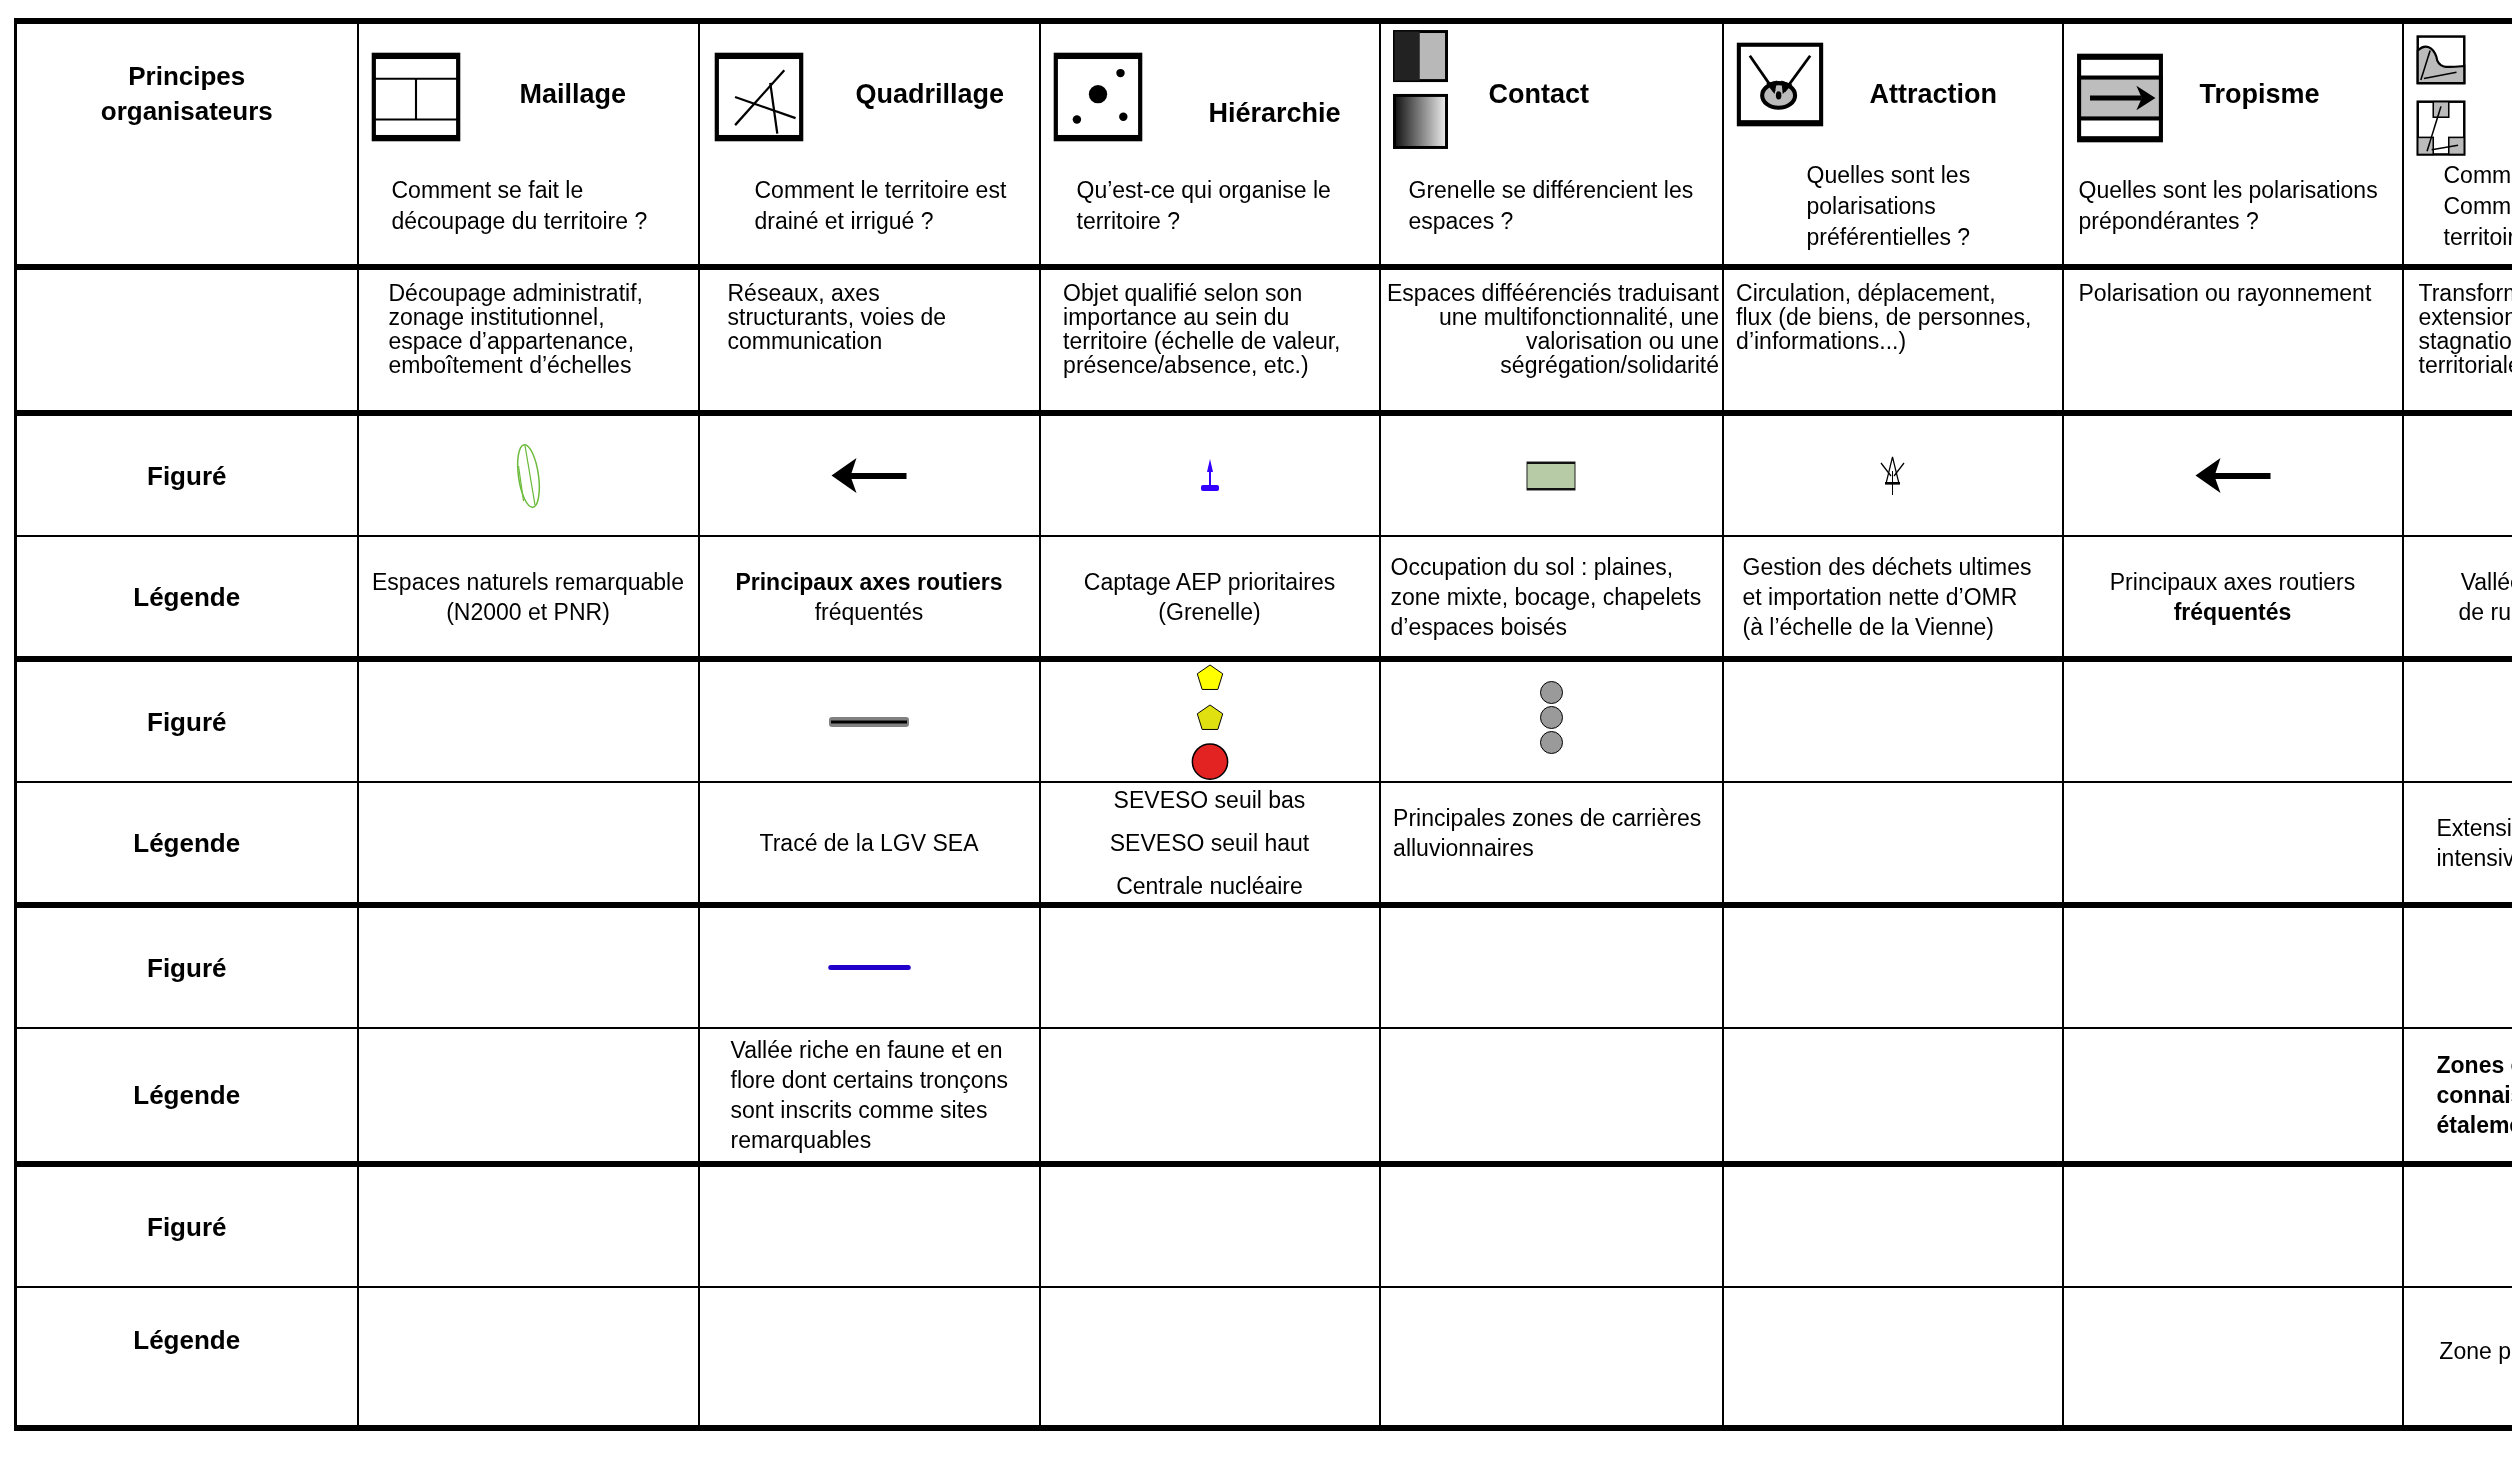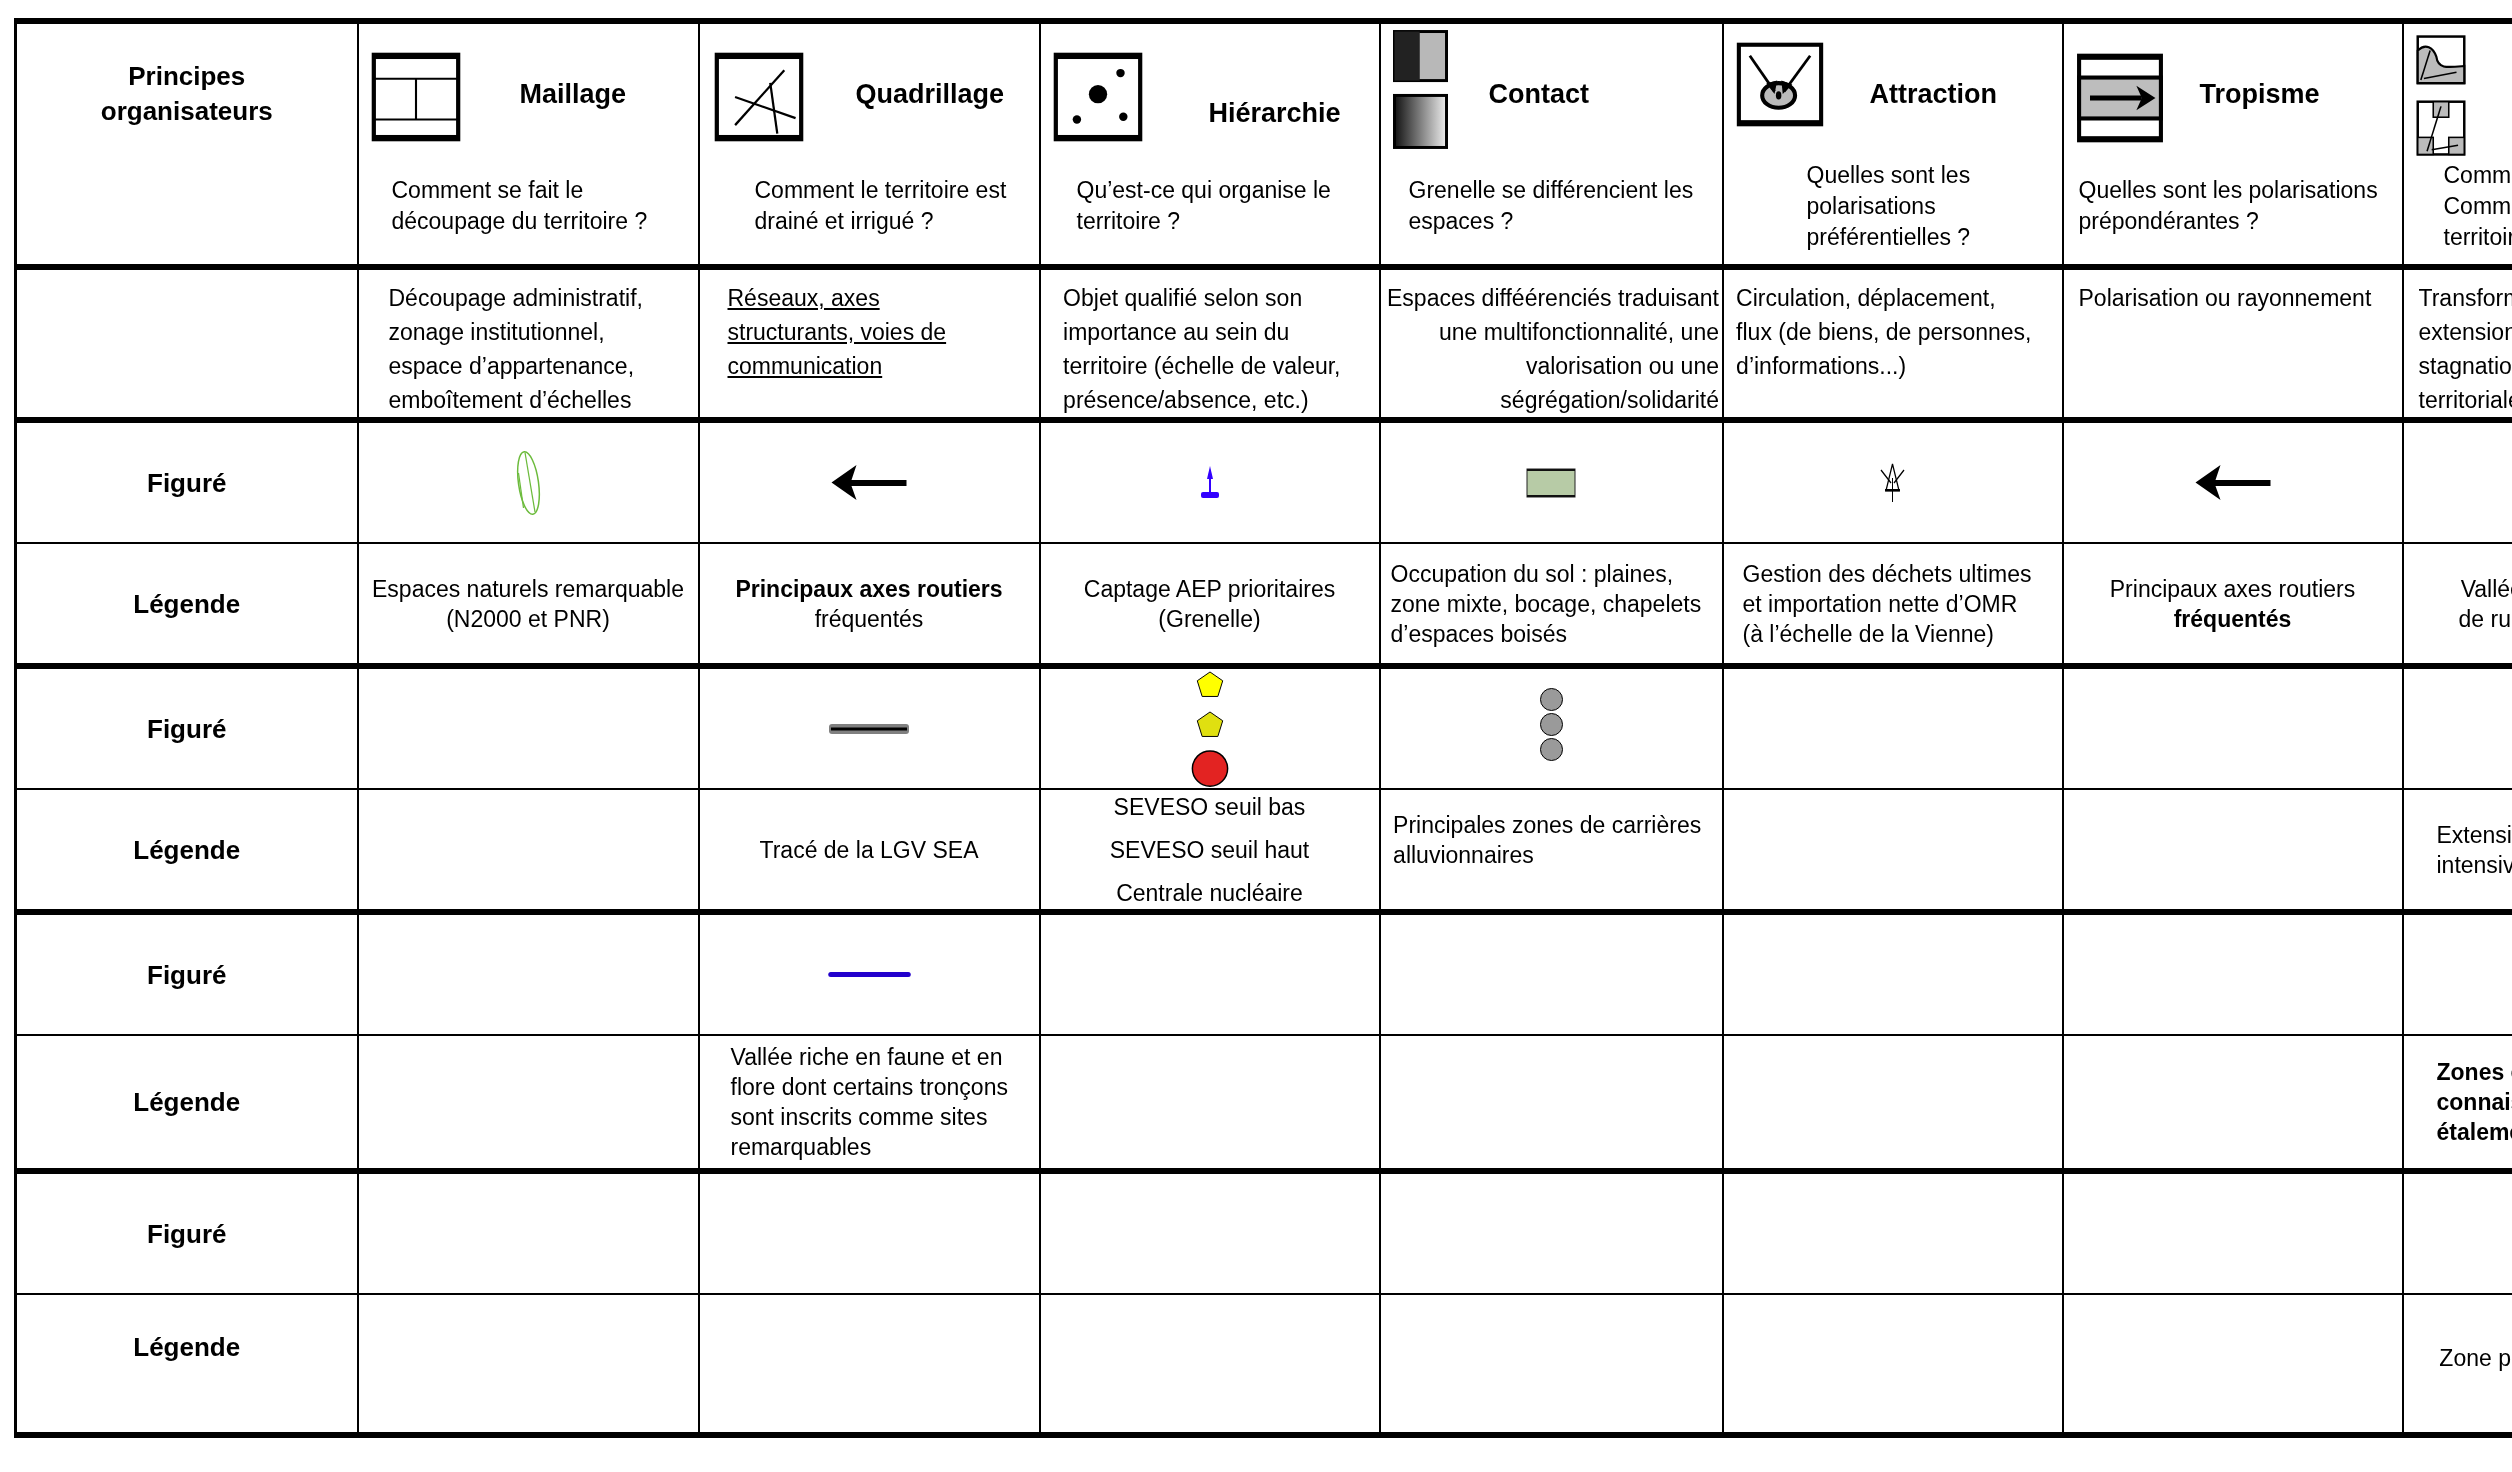--- a/index.html
+++ b/index.html
@@ -7,21 +7,21 @@
   table.grid{position:absolute;left:14px;top:18px;border-collapse:collapse;table-layout:fixed;width:2719px;}
   table.grid td{border:2.5px solid #000;vertical-align:top;padding:0;position:relative;}
   table.grid tr.thick-top td{border-top-width:6px;}
   table.grid tr.last td{border-bottom-width:6px;}
   td.first{border-left-width:3.5px !important;}
   td.lastcol{border-right-width:3.5px !important;}
   .rowhead{font-weight:bold;font-size:26px;text-align:center;}
   .rowhead span{position:absolute;left:0;right:0;top:50%;transform:translateY(-50%);}
   .hdr-title{position:absolute;font-weight:bold;font-size:27px;}
   .hdr-q{position:absolute;font-size:23px;line-height:31px;}
-  .desc{font-size:23px;line-height:34px;padding:11px 30px 0 32px;}
+  .desc{font-size:23px;line-height:24px;padding:11px 30px 0 32px;}
   .leg{font-size:23px;line-height:30px;position:absolute;left:0;right:0;top:50%;transform:translateY(-50%);}
   .leg.center{text-align:center;}
   .leg.left{text-align:left;padding-left:15px;padding-right:10px;}
   .fig{position:absolute;left:0;right:0;top:0;bottom:0;display:flex;align-items:center;justify-content:center;}
   b{font-weight:bold;}
   .icon-box{position:absolute;}
 </style>
 </head>
 <body>
 
@@ -144,21 +144,21 @@
       <div class="hdr-q" style="left:40px;right:20px;top:136px;">Comment ça bouge ? Comment se transforme le territoire ?</div>
     </td>
   </tr>
 
   <tr style="height:146px" class="thick-top">
     <td class="first"></td>
     <td>
           <div class="desc" style="padding-left:30px;">Découpage administratif, zonage institutionnel, espace d’appartenance, emboîtement d’échelles</div>
         </td>
     <td>
-          <div class="desc" style="padding-left:28px;text-decoration:underline;">Réseaux, axes structurants, voies de communication</div>
+          <div class="desc" style="padding-left:28px;">Réseaux, axes structurants, voies de communication</div>
         </td>
     <td>
           <div class="desc" style="padding-left:22.6px;">Objet qualifié selon son importance au sein du territoire (échelle de valeur, présence/absence, etc.)</div>
         </td>
     <td>
           <div class="desc" style="padding-left:2.5px;padding-right:2.5px;text-align:right;">Espaces difféérenciés traduisant une multifonctionnalité, une valorisation ou une ségrégation/solidarité</div>
         </td>
     <td>
           <div class="desc" style="padding-left:12.6px;">Circulation, déplacement, flux (de biens, de personnes, d’informations...)</div>
         </td>

